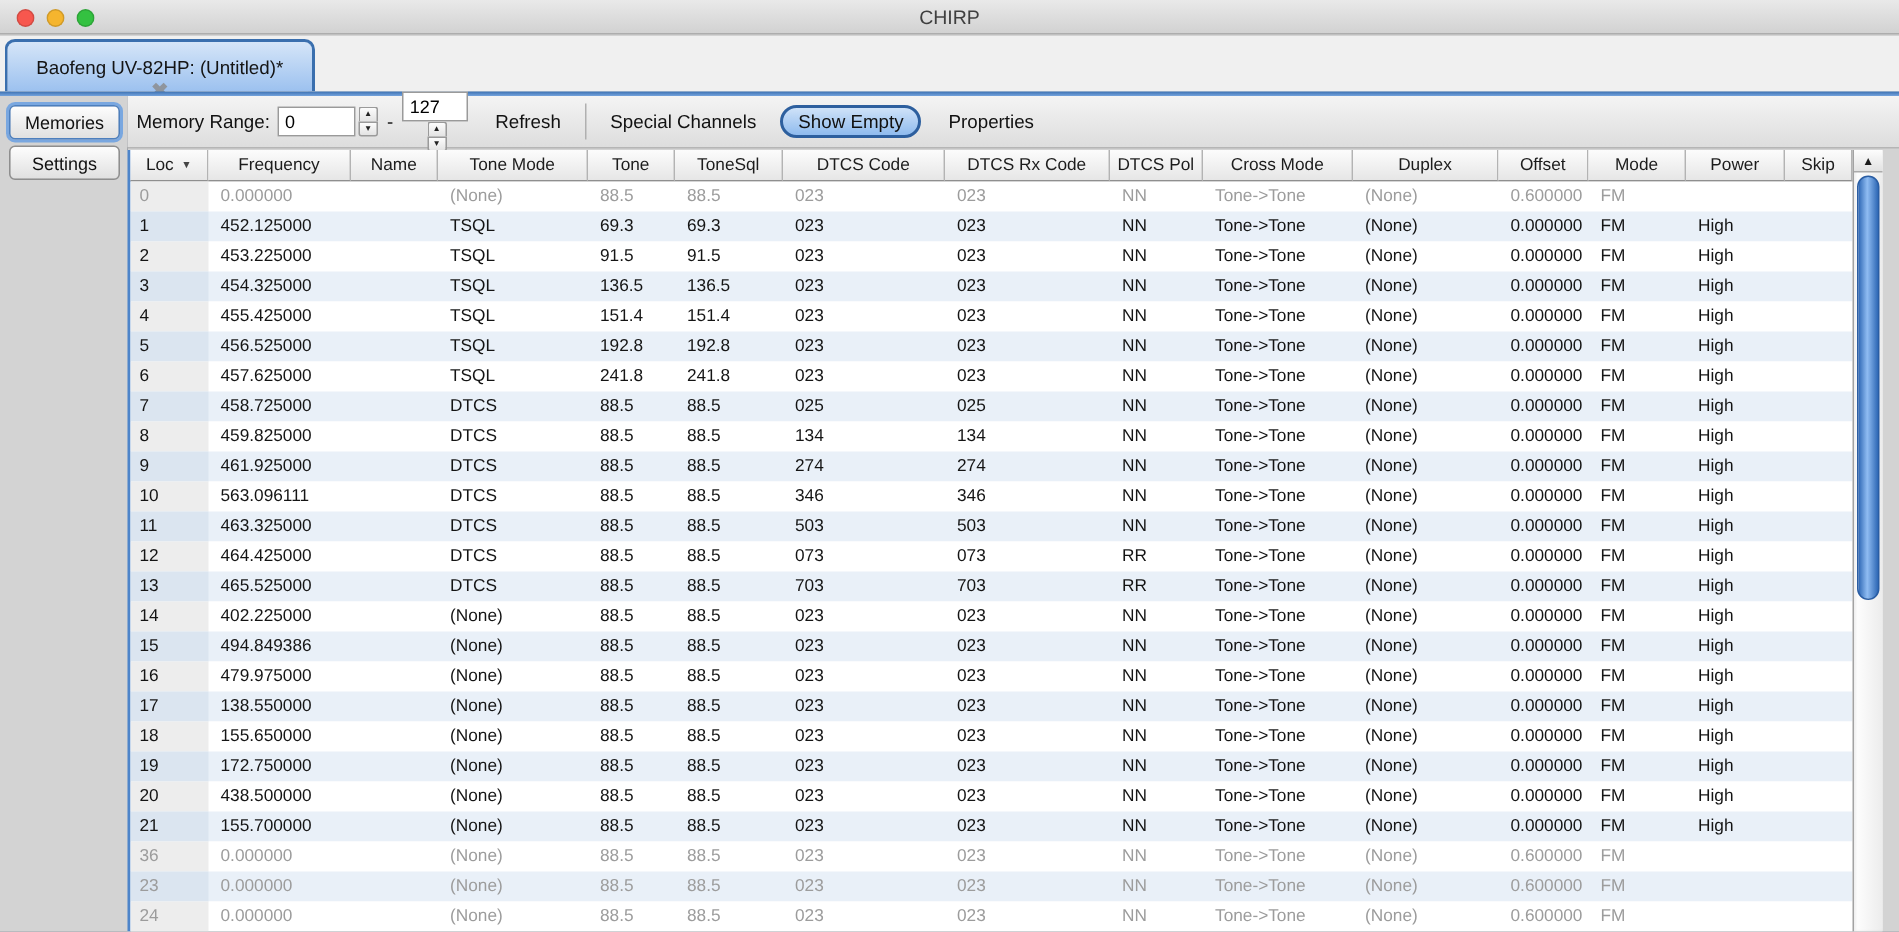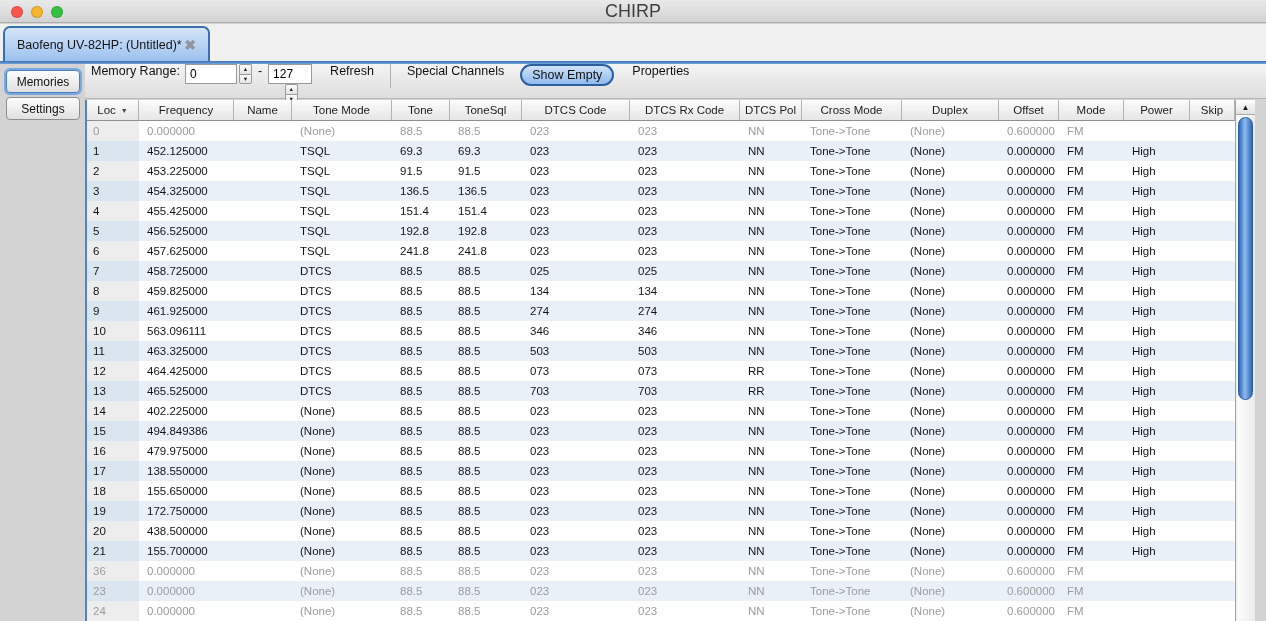--- a/index.html
+++ b/index.html
@@ -10,49 +10,49 @@
   
   .titlebar { position:absolute; top:0; left:0; width:100%; height:23px;
     background:linear-gradient(#e9e9e9,#d2d2d2); border-bottom:1px solid #adadad; }
   .traffic { position:absolute; top:6px; left:11px; display:flex; gap:8px; }
   .light { width:12px; height:12px; border-radius:50%; border:1px solid rgba(0,0,0,.15); }
   .light.red { background:#f7574e; }
   .light.yellow { background:#f5b52e; }
   .light.green { background:#34c141; }
   .title-text { position:absolute; top:0; left:0; width:100%; height:22px;
     display:flex; align-items:center; justify-content:center;
-    font-size:18px; color:#3f3f3f; }
+    font-size:13px; color:#3f3f3f; }
 
   
   .tabstrip { position:absolute; top:24px; left:0; width:100%; height:37px; background:#f0f0f0; }
   .tab { position:absolute; left:3px; top:2px; width:207px; height:35px;
     border:2px solid #3a6fae; border-bottom:none; border-radius:7px 7px 0 0;
     background:linear-gradient(#d5e5f8,#9cc1ef);
-    display:flex; align-items:center; padding:0 12px; }
+    display:flex; align-items:center; padding:10px 12px;flex-direction:column; }
   .tab-label { font-size:12.5px; color:#141414; flex:1; }
   .tab-close { font-size:14px; color:#8f959d; font-weight:bold; cursor:default; }
   .blue-bar { position:absolute; top:61px; left:0; width:100%; height:3px;
     background:linear-gradient(#3c71b2,#74a3dd); }
 
   
   .content { position:absolute; top:64px; left:0; width:100%; height:557px; background:#0f172a; }
 
   
   .sidebar { position:absolute; top:0; left:0; width:85px; height:100%; background:#d3d3d3; }
   .side-btn { position:absolute; left:6px; width:74px; height:23px;
     background:linear-gradient(#fdfdfd,#e0e0e0); border:1px solid #8e8e8e; border-radius:4px;
     display:flex; align-items:center; justify-content:center; font-size:12px; color:#111; }
   .side-btn.selected { top:6px; border-color:#4d7fbd; box-shadow:0 0 0 2px #79a7e0; }
   .side-btn.plain { top:33px; }
 
   
   .main { position:absolute; top:0; left:85px; right:0; height:100%; background:#d3d3d3; }
   .toolbar { position:absolute; top:0; left:0; width:100%; height:35px;
     background:linear-gradient(#f4f4f4,#dddddd); border-bottom:1px solid #b5b5b5;
-    display:flex; align-items:flex-start; padding-left:6px; font-size:12.5px; color:#111; }
+    display:flex; align-items:center; padding-left:6px; font-size:12.5px; color:#111; }
   .tb-label { white-space:nowrap; }
   .spin-wrap { display:flex; align-items:center; margin-left:5px; }
   .tb-input { width:52px; height:20px; border:1px solid #9a9a9a; background:#fff;
     font-size:12px; padding:0 4px; font-family:"Liberation Sans",sans-serif; }
   .tb-input.small { width:44px; }
   .stepper { width:13px; height:20px; margin-left:2px; display:flex; flex-direction:column; }
   .step-btn { flex:1; border:1px solid #9a9a9a; background:linear-gradient(#fcfcfc,#e3e3e3);
     font-size:5.5px; line-height:8px; text-align:center; color:#222; }
   .step-btn.up { border-bottom:none; border-radius:2px 2px 0 0; }
   .step-btn.down { border-radius:0 0 2px 2px; }

